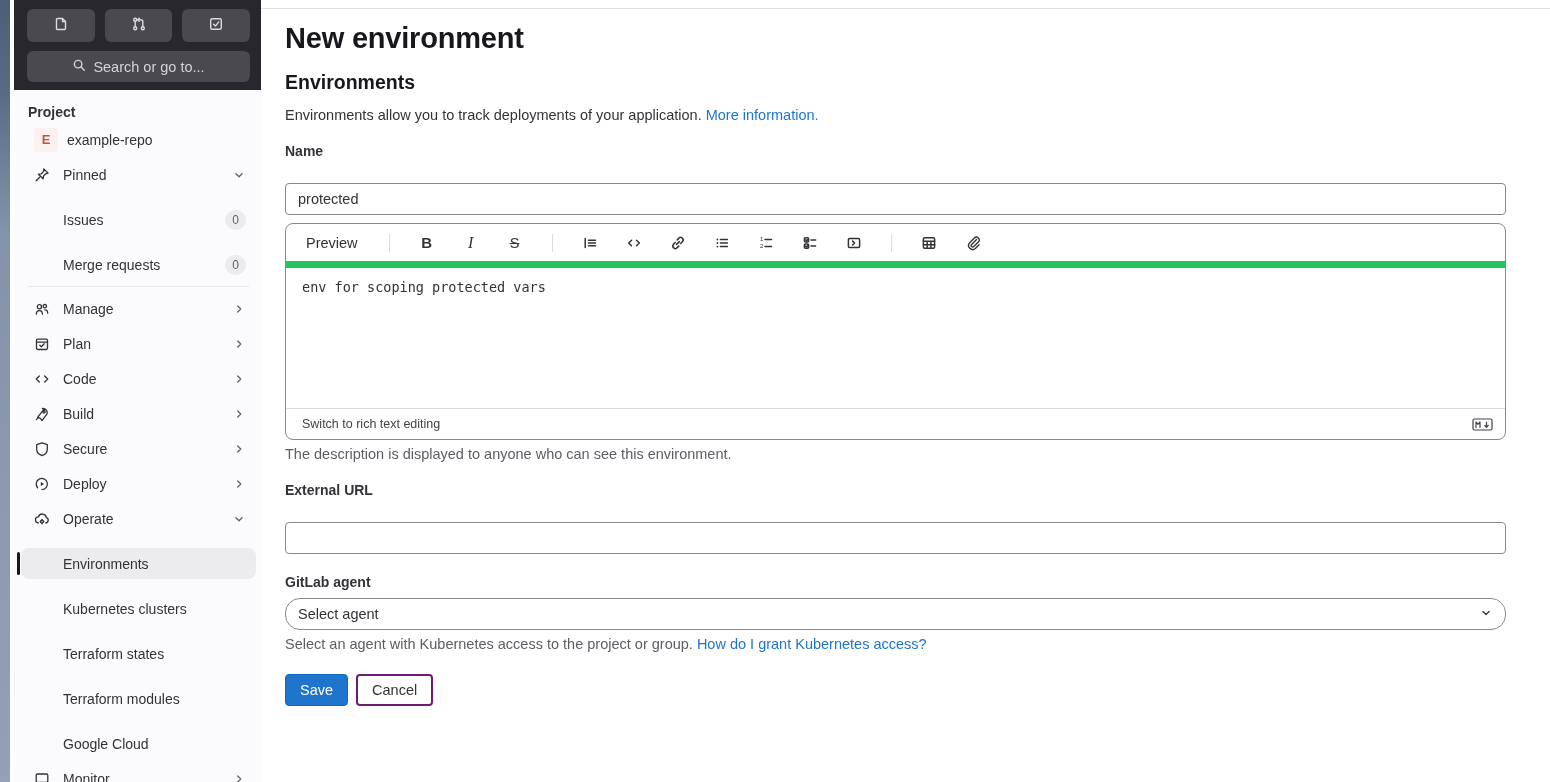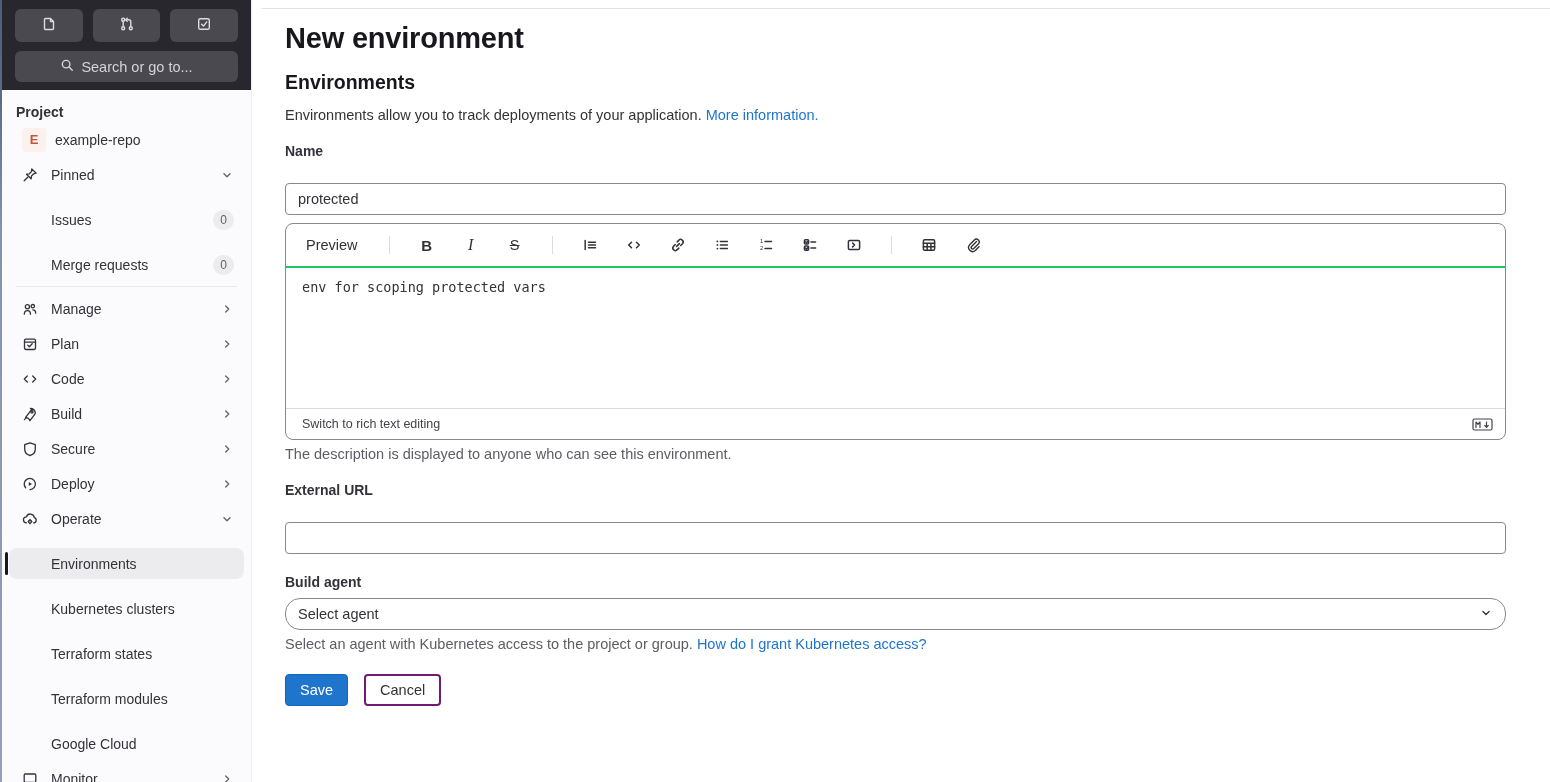--- a/index.html
+++ b/index.html
@@ -4,21 +4,21 @@
 <style>
   * { margin:0; padding:0; box-sizing:border-box; }
   html,body { width:1550px; height:782px; overflow:hidden; background:#fff;
     font-family:"Liberation Sans", sans-serif; color:#333238; }
 
   
   .edge-strip { position:absolute; left:0; top:0; width:10px; height:782px;
     background:linear-gradient(180deg,#4f5e76 0%,#5c6b85 12%,#8593aa 30%,#93a0b5 100%); }
 
   
-  .sidebar { position:absolute; left:2px; top:0; width:250px; height:782px;
+  .sidebar { position:absolute; left:14px; top:0; width:250px; height:782px;
     background:#fbfafd; border-right:1px solid #ececef; }
   .sidebar-dark { background:#28272d; padding:9px 13px 8px; }
   .topbar-btns { display:flex; gap:10px; margin-bottom:9px; }
   .topbar-btn { flex:1; height:33px; background:#4a494f; border:none; border-radius:6px;
     display:flex; align-items:center; justify-content:center; cursor:pointer; }
   .topbar-btn svg { stroke:#dcdcde; }
   .searchbar { height:31px; background:#4a494f; border-radius:6px; display:flex;
     align-items:center; justify-content:center; gap:7px; color:#d4d4d8; font-size:14.5px; cursor:pointer; }
   .searchbar svg { stroke:#d4d4d8; }
 
@@ -51,21 +51,21 @@
   h2.section-title { margin-top:16px; font-size:19.5px; font-weight:700; color:#18171d; }
   .intro { margin-top:13px; font-size:14.5px; color:#333238; }
   a.blue { color:#1f75cb; text-decoration:none; cursor:pointer; }
   .field-label { margin-top:20px; font-size:14px; font-weight:700; color:#333238; }
   .text-input { margin-top:24px; width:100%; height:32px; border:1px solid #89888d; border-radius:4px;
     padding:0 12px; font-size:14.5px; color:#333238; font-family:"Liberation Sans",sans-serif;
     background:#fff; outline:none; display:block; }
 
   .md-editor { margin-top:8px; border:1px solid #89888d; border-radius:8px; background:#fff; }
   .md-toolbar { height:44px; display:flex; align-items:center; padding:0 12px; gap:16px;
-    border-bottom:2px solid #22c55e; }
+    border-bottom:7px solid #22c55e; }
   .md-preview { font-size:14.5px; color:#333238; background:none; border:none; cursor:pointer;
     padding:6px 8px; border-radius:4px; font-family:inherit; }
   .tb-divider { width:1px; height:18px; background:#dcdcde; margin:0 7px; }
   .tb-btn { width:28px; height:28px; border:none; background:none; border-radius:4px; cursor:pointer;
     display:flex; align-items:center; justify-content:center; color:#333238; }
   .tb-btn svg { stroke:#333238; fill:none; stroke-width:1.5; stroke-linecap:round; stroke-linejoin:round; }
   .tb-b { font-weight:800; font-size:15px; font-family:"Liberation Sans",sans-serif; }
   .tb-i { font-style:italic; font-family:"Liberation Serif",serif; font-size:16px; }
   .tb-s { text-decoration:line-through; font-size:14.5px; }
   .md-body { height:140px; }
@@ -77,21 +77,21 @@
   .switch-link { font-size:12.5px; color:#434248; background:none; border:none; cursor:pointer;
     font-family:inherit; padding:0; }
   .md-mark { display:flex; color:#434248; }
   .help-text { margin-top:6px; font-size:14.5px; color:#5e5c64; }
 
   .select-box { margin-top:8px; width:100%; height:32px; border:1px solid #89888d; border-radius:15px;
     padding:0 12px; font-size:14.5px; color:#333238; background:#fff; display:flex;
     align-items:center; justify-content:space-between; cursor:pointer; }
   .select-box svg { stroke:#333238; fill:none; stroke-width:1.5; stroke-linecap:round; stroke-linejoin:round; }
 
-  .btn-row { margin-top:22px; display:flex; gap:16px; }
+  .btn-row { margin-top:22px; display:flex; gap:8px; }
   .btn { height:32px; border-radius:4px; font-size:14.5px; font-family:inherit; cursor:pointer;
     padding:0 14px; }
   .btn-primary { background:#1f75cb; border:1px solid #1068bf; color:#fff; }
   .btn-default { background:#fff; border:2px solid #701a75; color:#333238; }
 </style>
 </head>
 <body>
 
 <div class="edge-strip"></div>
 
@@ -416,21 +416,21 @@
             <path d="M14.5 4v5M12.8 7.5l1.7 1.8 1.7-1.8"></path>
           </svg>
       </span>
     </div>
   </div>
   <div class="help-text">The description is displayed to anyone who can see this environment.</div>
 
   <div class="field-label">External URL</div>
   <input class="text-input" type="text" value="" style="">
 
-  <div class="field-label">Build agent</div>
+  <div class="field-label">GitLab agent</div>
   <div class="select-box">
     <span>Select agent</span>
     <span><svg width="14" height="14" viewBox="0 0 16 16">
           <path d="M4.5 6.2L8 9.7l3.5-3.5"></path>
         </svg></span>
   </div>
   <div class="help-text">
     <span>Select an agent with Kubernetes access to the project or group.</span>
     <a class="blue">How do I grant Kubernetes access?</a>
   </div>

